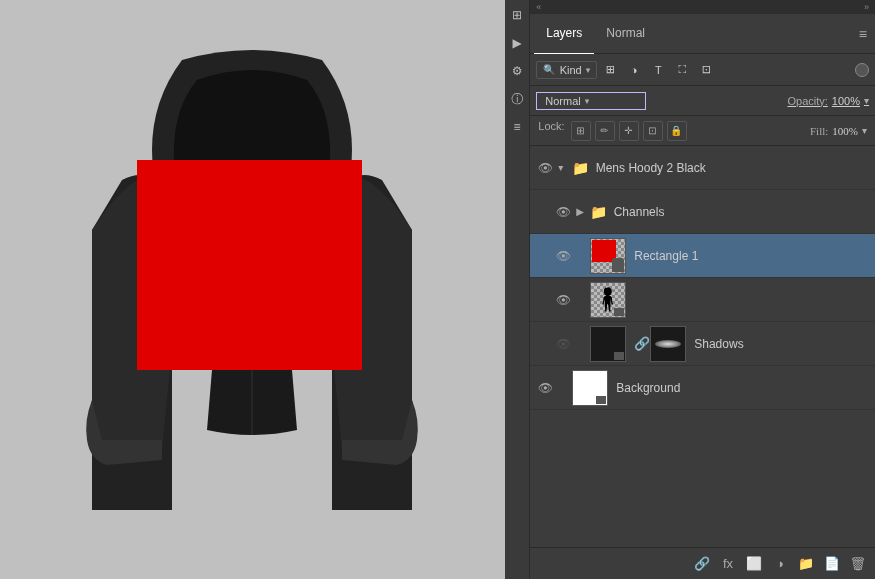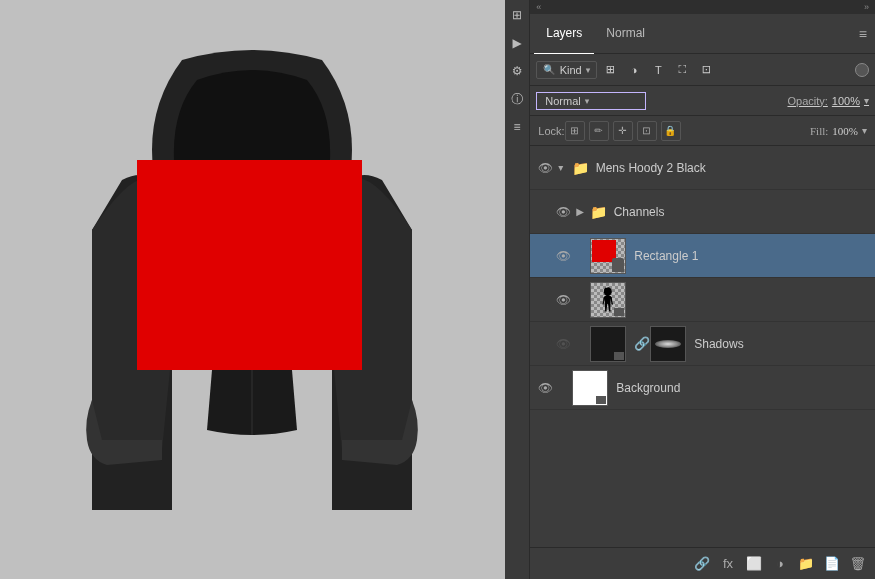--- a/index.html
+++ b/index.html
@@ -166,25 +166,25 @@
       color: #ccc;
       font-size: 11px;
       display: flex;
       align-items: center;
       gap: 2px;
     }
 
     
     .lock-row {
       display: flex;
-      align-items: center;
       padding: 4px 8px;
       background: #3c3c3c;
       height: 30px;
       border-bottom: 1px solid #2a2a2a;
+      gap: 6px;
     }
 
     .lock-label {
       color: #aaa;
       font-size: 11px;
     }
 
     .lock-icons {
       display: flex;
       gap: 4px;

